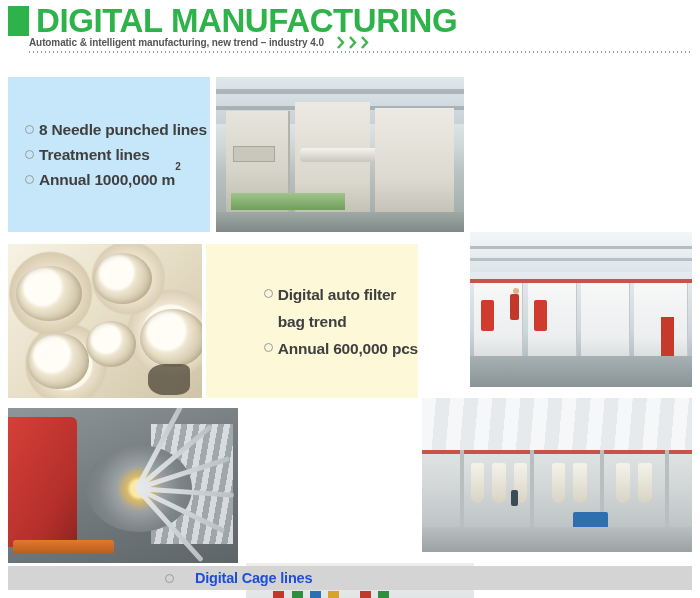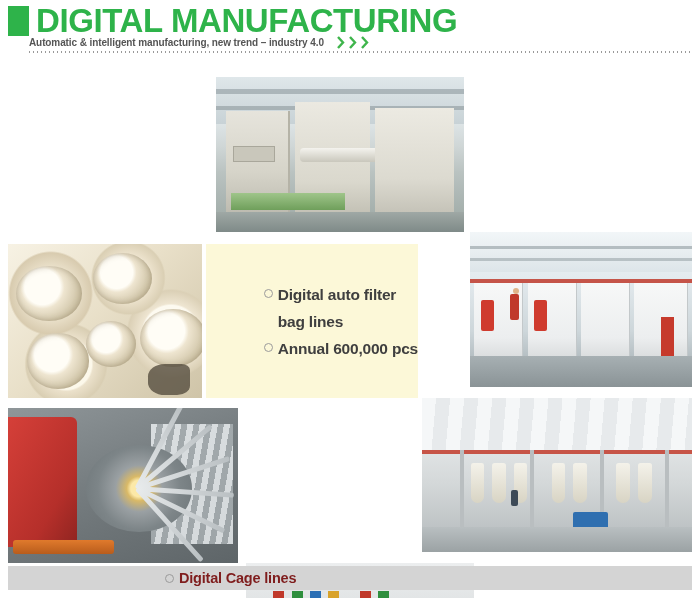--- a/index.html
+++ b/index.html
@@ -316,23 +316,24 @@
     background: #D4D4D4;
     display: flex;
     align-items: center;
   }
 
   .footer-item {
     display: flex;
     align-items: center;
     font-size: 14.5px;
     font-weight: bold;
-    color: #7f1d1d;
+    color: #1d4ed8;
     letter-spacing: -0.2px;
     white-space: nowrap;
+    gap: 16px;
   }
   .footer-item .bullet { margin-top: 0; margin-right: 5px; width:9px; height:9px; }
 
   .fi-1 { position: absolute; left: 157px; }
   .fi-2 { position: absolute; left: 372px; }
 </style>
 </head>
 <body>
 
 <div class="page">
@@ -357,20 +358,37 @@
           <path d="M1 1 L6 6.5 L1 12" fill="none" stroke="#3FB54C" stroke-width="2.4"></path>
         </svg>
       </div>
     </div>
 
     <div class="dotted-rule"></div>
   </div>
 
   <div class="row" style="top:77px; width:684px; height:155px;">
 
+    <div class="cell panel blue" style="left:0px; width:202px;">
+      <ul class="panel-list">
+        <li>
+          <span class="bullet"></span>
+          <span>8 Needle punched lines</span>
+        </li>
+        <li>
+          <span class="bullet"></span>
+          <span>Treatment lines</span>
+        </li>
+        <li>
+          <span class="bullet"></span>
+          <span>Annual 1000,000 m</span>
+            <span class="sup">2</span>
+        </li>
+      </ul>
+    </div>
 
     <div class="cell photo ph-r1c2" style="left:208px; width:248px;">
       <div class="layer roof"></div>
       <div class="layer beam"></div>
       <div class="layer beam2"></div>
       <div class="layer mach-l">
           <div class="panelbox"></div>
         </div>
       <div class="layer orange"></div>
       <div class="layer mach-c"></div>
@@ -412,21 +430,21 @@
     </div>
 
     <div class="cell panel yellow" style="left:198px; width:212px;align-items:flex-end;">
       <ul class="panel-list">
         <li>
           <span class="bullet"></span>
           <span>Digital auto filter</span>
         </li>
         <li>
           <span class="bullet hidden"></span>
-          <span>bag lines</span>
+          <span>bag trend</span>
         </li>
         <li>
           <span class="bullet"></span>
           <span>Annual 600,000 pcs</span>
         </li>
       </ul>
     </div>
 
     <div class="cell photo ph-r2c3" style="left:414px; width:270px;">
       <div class="layer ceil"></div>

